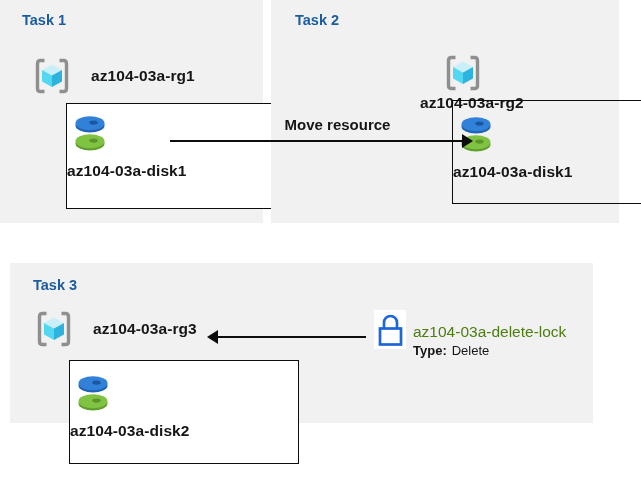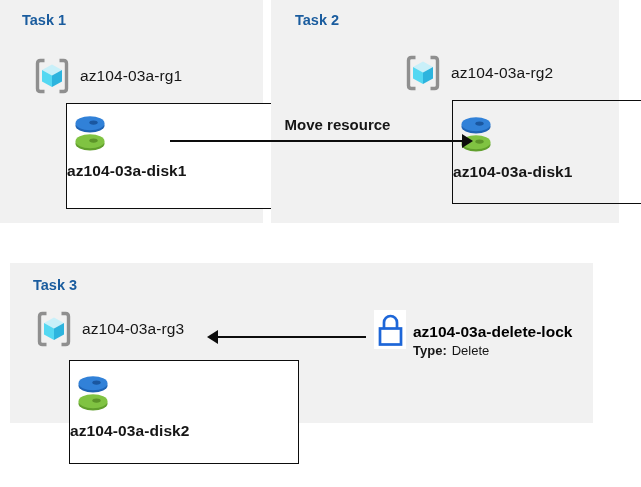--- a/index.html
+++ b/index.html
@@ -15,25 +15,25 @@
   .task-title{
     position:absolute;font-size:14.5px;font-weight:bold;color:#1a5c9e;
     white-space:nowrap;
   }
   #task1-panel .task-title{left:22px;top:12px;}
   #task2-panel .task-title{left:24px;top:12px;}
   #task3-panel .task-title{left:23px;top:14px;}
 
   .rg-row{position:absolute;display:flex;align-items:center;}
   #task1-rg{left:31px;top:55px;}
-  #task2-rg{left:131px;top:52px;}
+  #task2-rg{left:131px;top:52px;flex-direction:column;}
   #task3-rg{left:23px;top:45px;}
   .rg-icon{width:42px;height:42px;flex:0 0 auto;}
   .rg-label{
-    font-size:15.5px;font-weight:normal;color:#161616;margin-left:7px;
+    font-size:15.5px;font-weight:bold;color:#161616;margin-left:18px;
     white-space:nowrap;letter-spacing:0.1px;
   }
 
   .res-box{
     position:absolute;border:1.5px solid #0d0d0d;box-sizing:border-box;
     display:flex;flex-direction:column;align-items:flex-start;margin-left:44px;
   }
   .res-box.white{background:#ffffff;}
   #task1-box{left:22px;top:103px;width:231px;height:106px;padding-top:9px;}
   #task2-box{left:137px;top:100px;width:222px;height:104px;padding-top:13px;}
@@ -59,21 +59,21 @@
   #lock-arrow-head{
     position:absolute;left:207px;top:330px;width:0;height:0;
     border-right:11px solid #0d0d0d;border-top:7px solid transparent;
     border-bottom:7px solid transparent;
   }
   #lock-tile{
     position:absolute;left:374px;top:310px;width:32px;height:39px;
     background:#ffffff;display:flex;align-items:center;justify-content:center;
   }
   #lock-text{position:absolute;left:413px;top:322px;line-height:19px;}
-  #lock-name{font-size:15.5px;font-weight:bold;color:#000000;white-space:nowrap;}
+  #lock-name{font-size:15.5px;font-weight:normal;color:#4d7c0f;white-space:nowrap;}
   #lock-type{font-size:13px;color:#161616;white-space:nowrap;}
   #lock-type .t-label{font-weight:bold;}
   #lock-type .t-value{font-weight:normal;margin-left:5px;}
 </style>
 </head>
 <body>
 
 <svg width="0" height="0" style="position:absolute">
   <defs>
     <g id="rg-icon-def">

